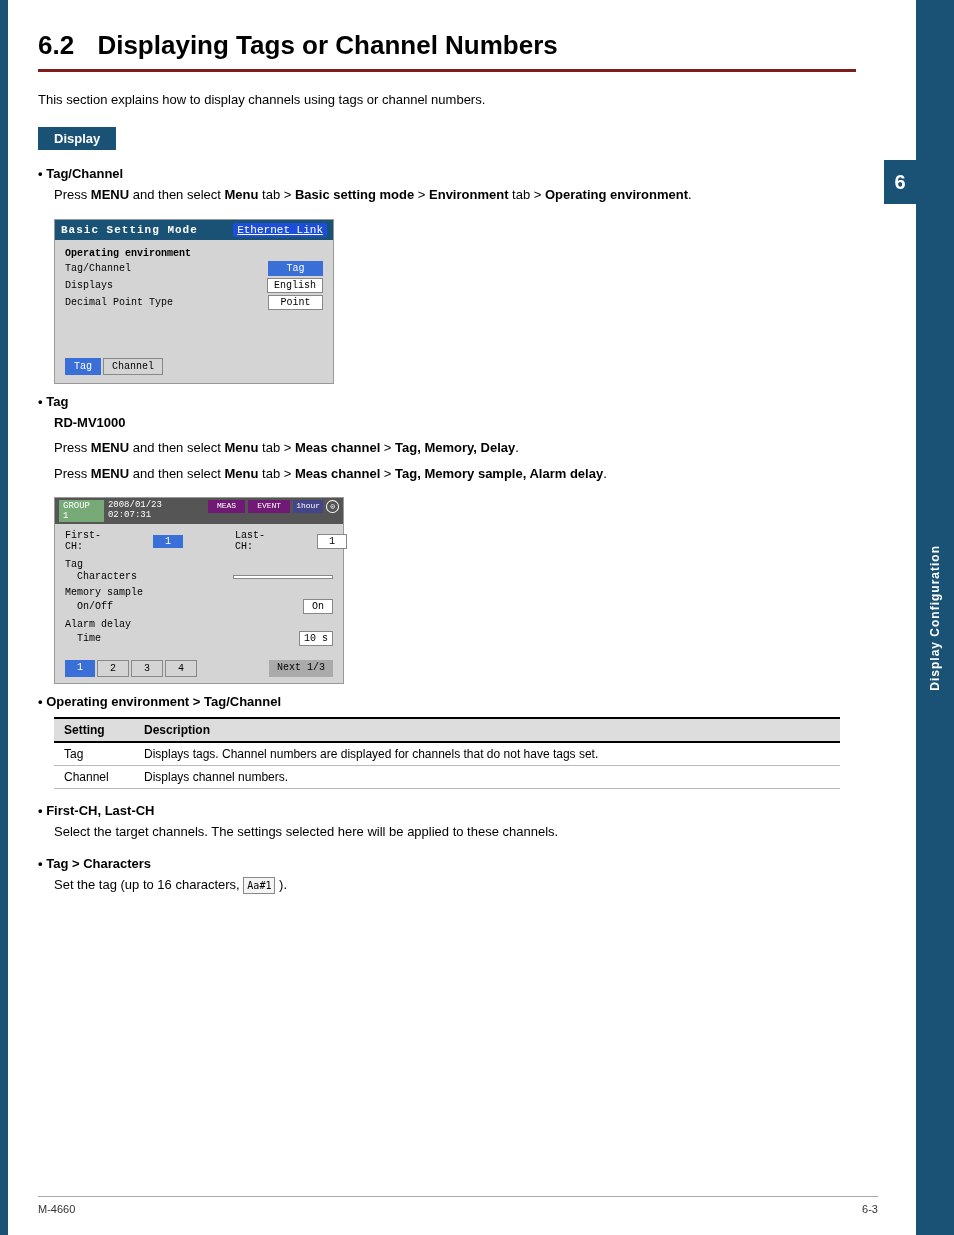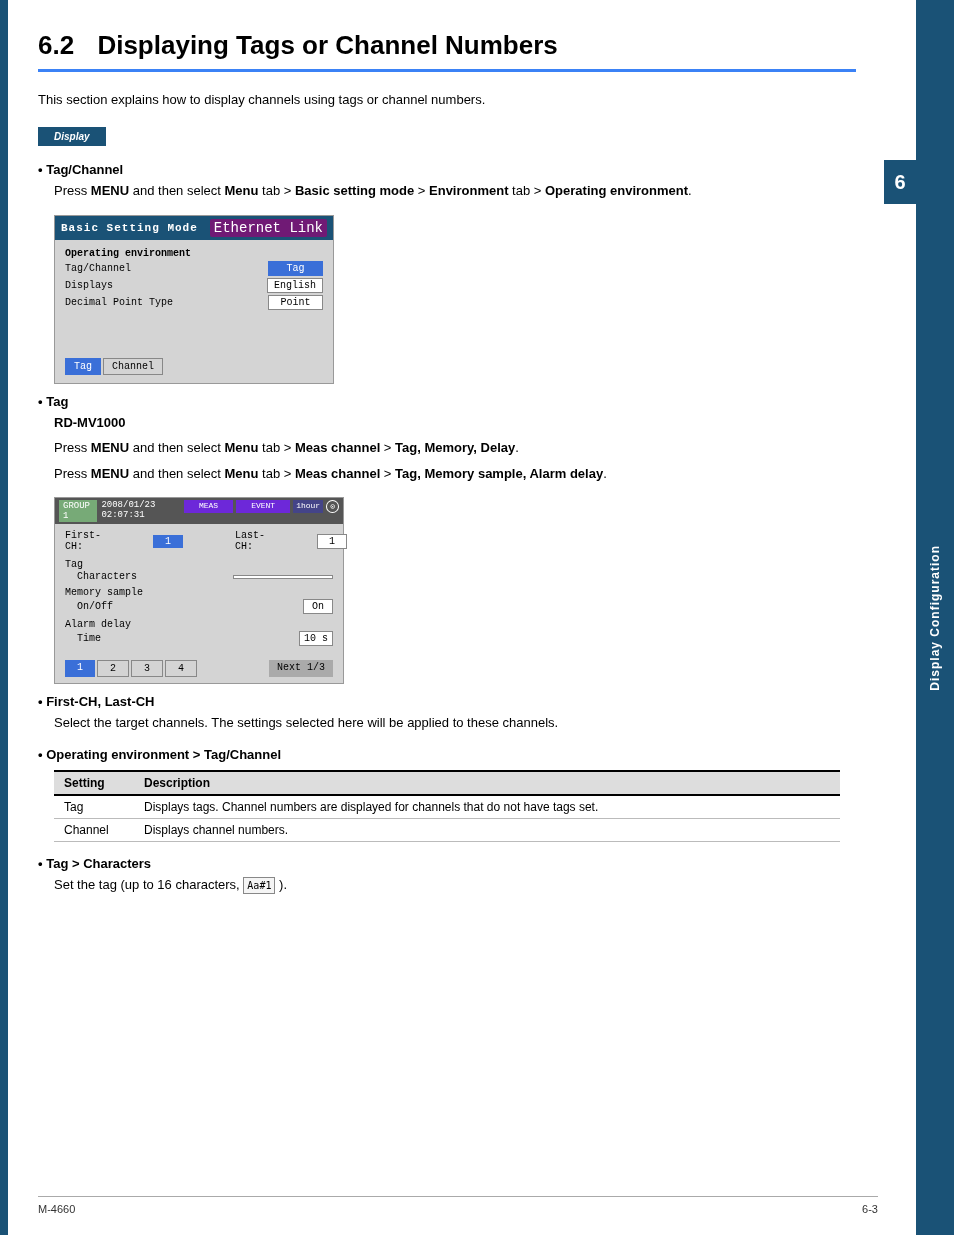--- a/index.html
+++ b/index.html
@@ -49,44 +49,43 @@
       writing-mode: vertical-rl;
       transform: rotate(180deg);
       white-space: nowrap;
       letter-spacing: 1px;
     }
 
     
     .section-title {
       font-size: 26px;
       font-weight: bold;
-      border-bottom: 3px solid #3b82f6;
+      border-bottom: 3px solid #7f1d1d;
       padding-bottom: 8px;
       margin-bottom: 20px;
     }
 
     .section-title .section-num {
       margin-right: 16px;
     }
 
     
     .intro-text {
       margin-bottom: 20px;
       font-size: 13px;
     }
 
     
     .badge {
       display: inline-block;
       padding: 4px 16px;
       color: #fff;
       font-weight: bold;
-      font-size: 10px;
+      font-size: 13px;
       margin-bottom: 16px;
-      font-style: italic;
     }
 
     .badge-display { background: #1a5276; }
     .badge-settings { background: #1a5276; }
 
     
     .bullet-section {
       margin-bottom: 14px;
       margin-left: 0;
     }
@@ -126,24 +125,25 @@
       align-items: center;
       justify-content: space-between;
     }
 
     .screen-header-title {
       font-weight: bold;
       letter-spacing: 1px;
     }
 
     .screen-header-link {
-      font-size: 14px;
-      background: #701a75;
+      font-size: 11px;
+      background: #1d4ed8;
       padding: 1px 4px;
       border-radius: 2px;
+      text-decoration: underline;
     }
 
     .screen-body {
       padding: 8px 10px;
       background: #d4d4d4;
     }
 
     .screen-row {
       display: flex;
       align-items: center;
@@ -222,22 +222,22 @@
       font-size: 9px;
     }
 
     .screen2-header-icons {
       display: flex;
       gap: 3px;
       margin-left: auto;
     }
 
     .screen2-header-icon {
-      background: #6d28d9;
-      padding: 1px 15px;
+      background: #701a75;
+      padding: 1px 9px;
       font-size: 8px;
     }
 
     .screen2-header-icon2 {
       background: #448;
       padding: 1px 3px;
       font-size: 8px;
     }
 
     .screen2-header-icon3 {
@@ -511,26 +511,20 @@
           <div class="screen2-tab">1</div>
           <div class="screen2-tab-plain">2</div>
           <div class="screen2-tab-plain">3</div>
           <div class="screen2-tab-plain">4</div>
           <div class="screen2-tab-next">Next 1/3</div>
         </div>
       </div>
     </div>
 
     
-
-    
-    <div class="bullet-section">
-      <div class="bullet-title">First-CH, Last-CH</div>
-      <div class="bullet-body">Select the target channels. The settings selected here will be applied to these channels.</div>
-    </div>
 
     
     <div class="bullet-section">
       <div class="bullet-title">Operating environment &gt; Tag/Channel</div>
       <table class="settings-table">
         <thead>
           <tr>
             <th>Setting</th>
             <th>Description</th>
           </tr>
@@ -543,20 +537,26 @@
           <tr>
             <td>Channel</td>
             <td>Displays channel numbers.</td>
           </tr>
         </tbody>
       </table>
     </div>
 
     
     <div class="bullet-section">
+      <div class="bullet-title">First-CH, Last-CH</div>
+      <div class="bullet-body">Select the target channels. The settings selected here will be applied to these channels.</div>
+    </div>
+
+    
+    <div class="bullet-section">
       <div class="bullet-title">Tag &gt; Characters</div>
       <div class="bullet-body">
         <span>Set the tag (up to 16 characters, </span>
         <span class="key-badge">Aa#1</span>
         <span>).</span>
       </div>
     </div>
 
     
     <div class="footer">

